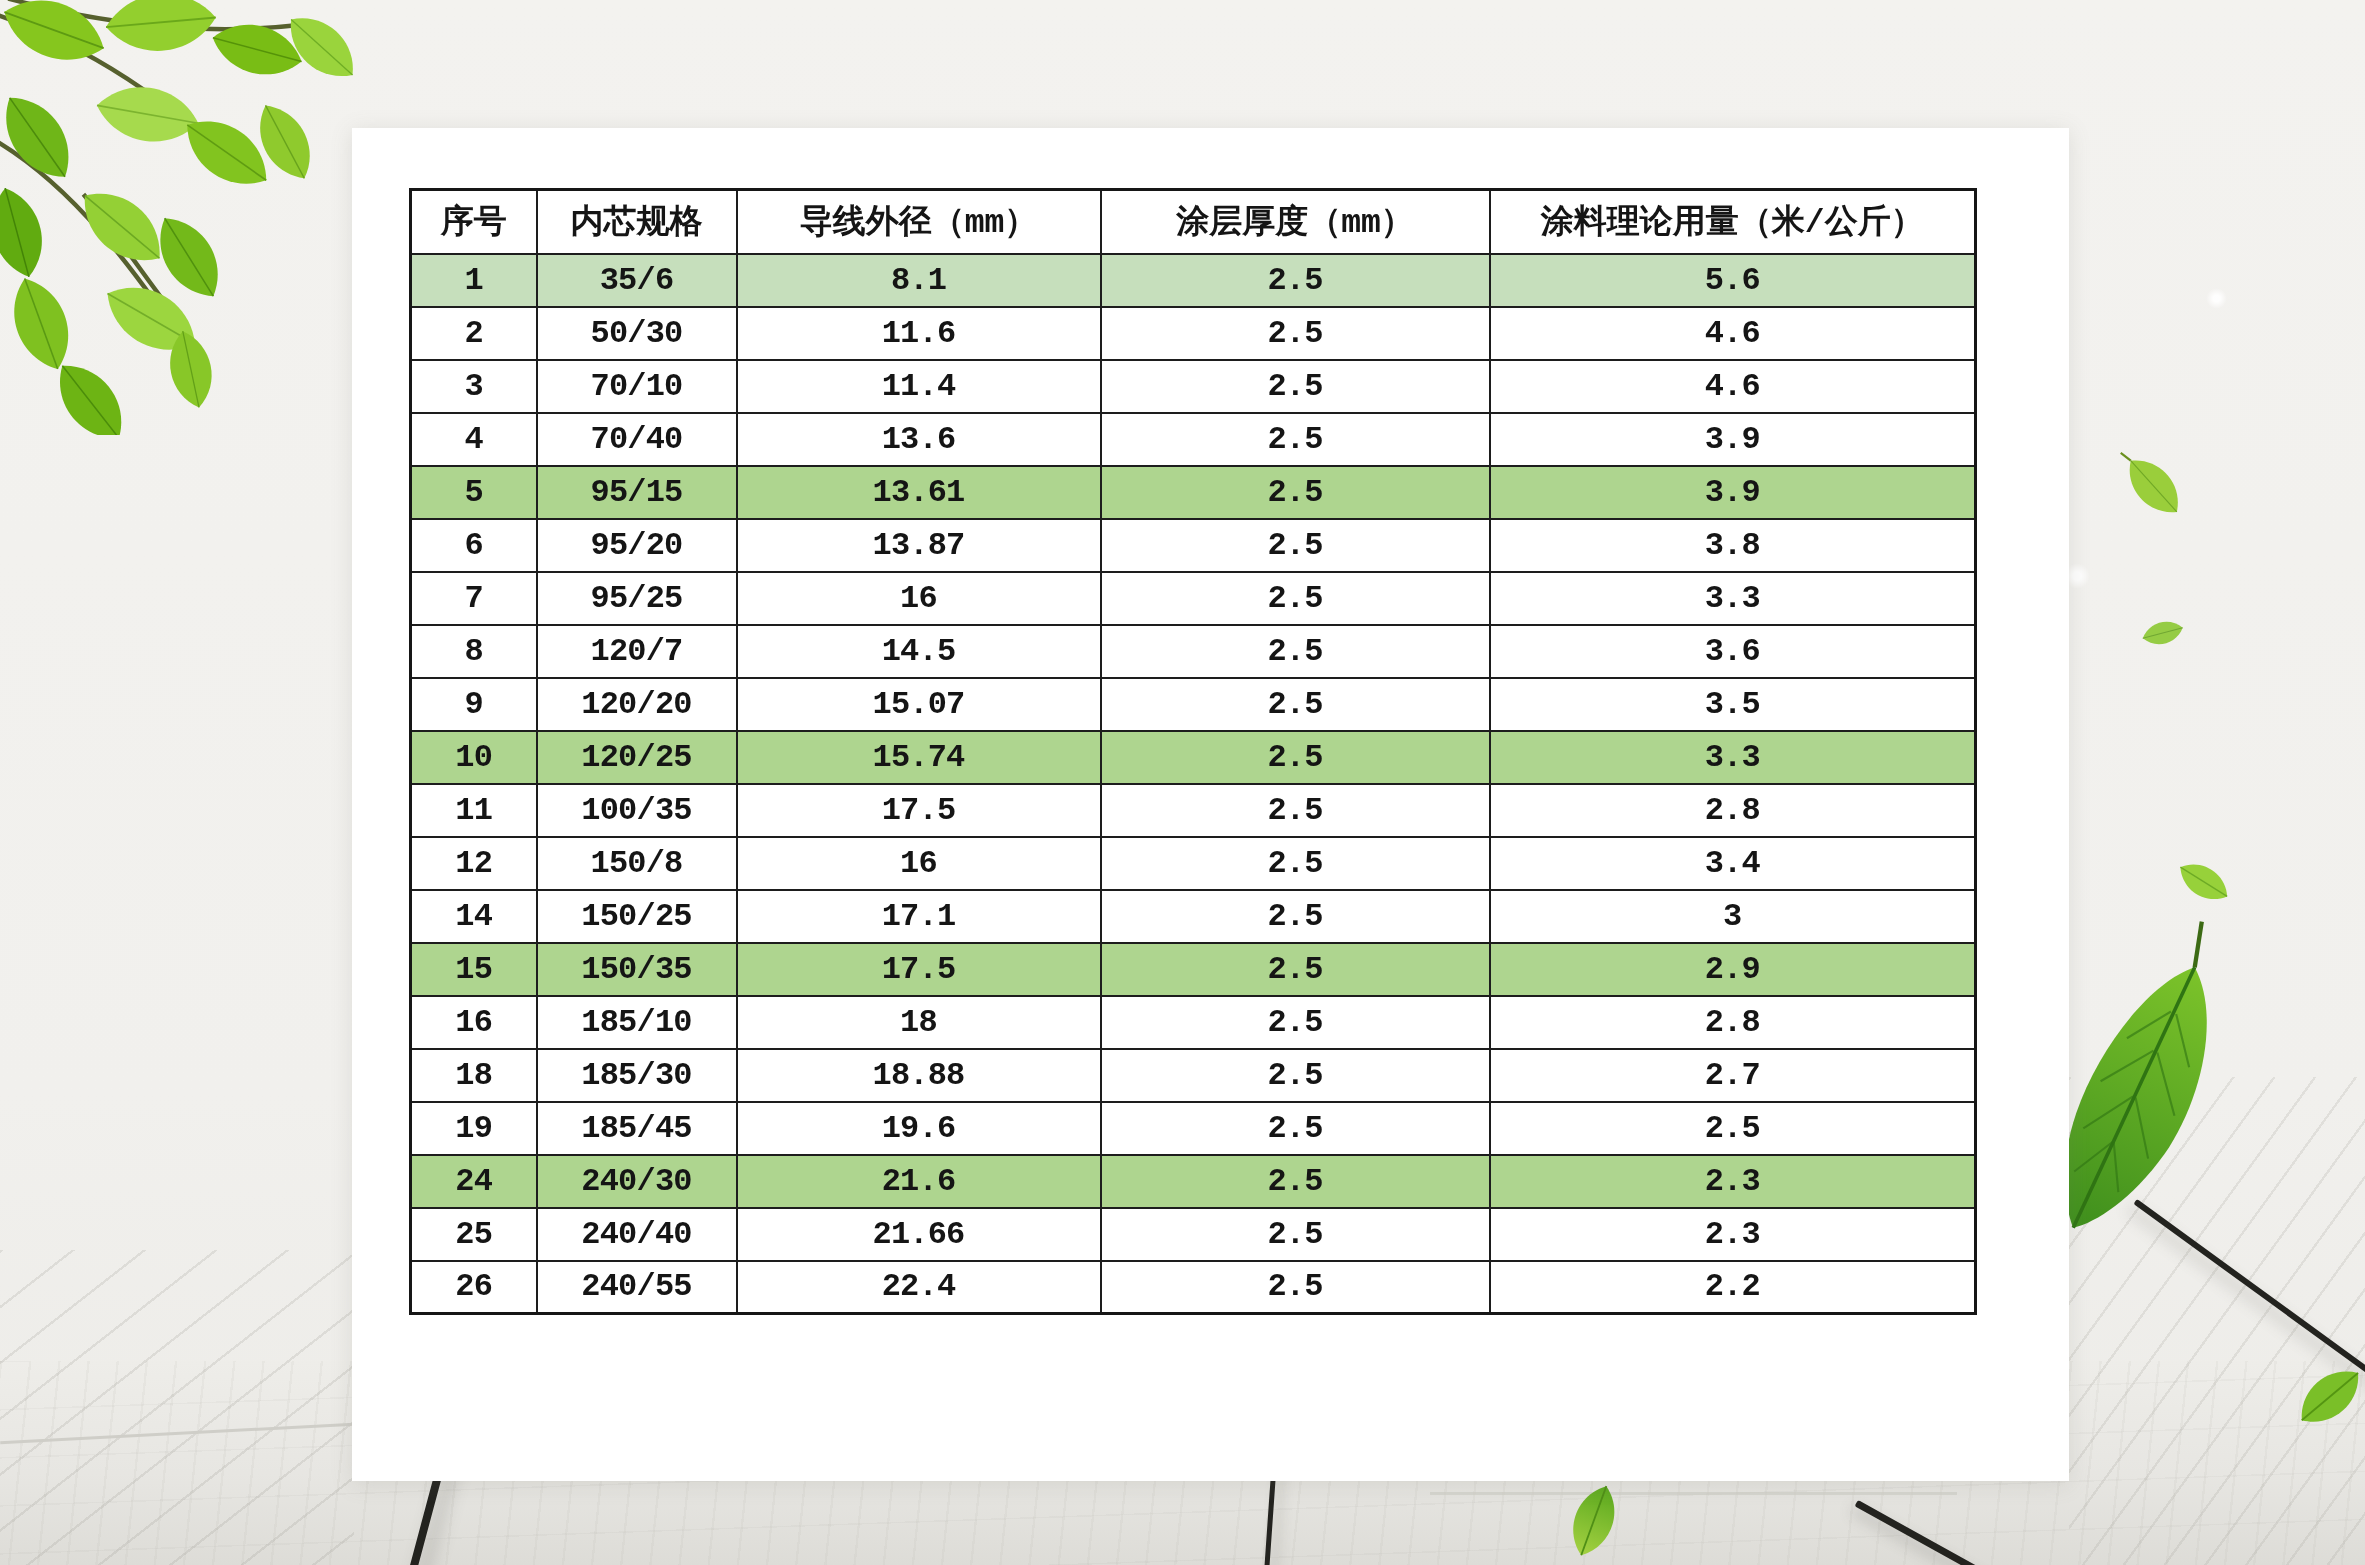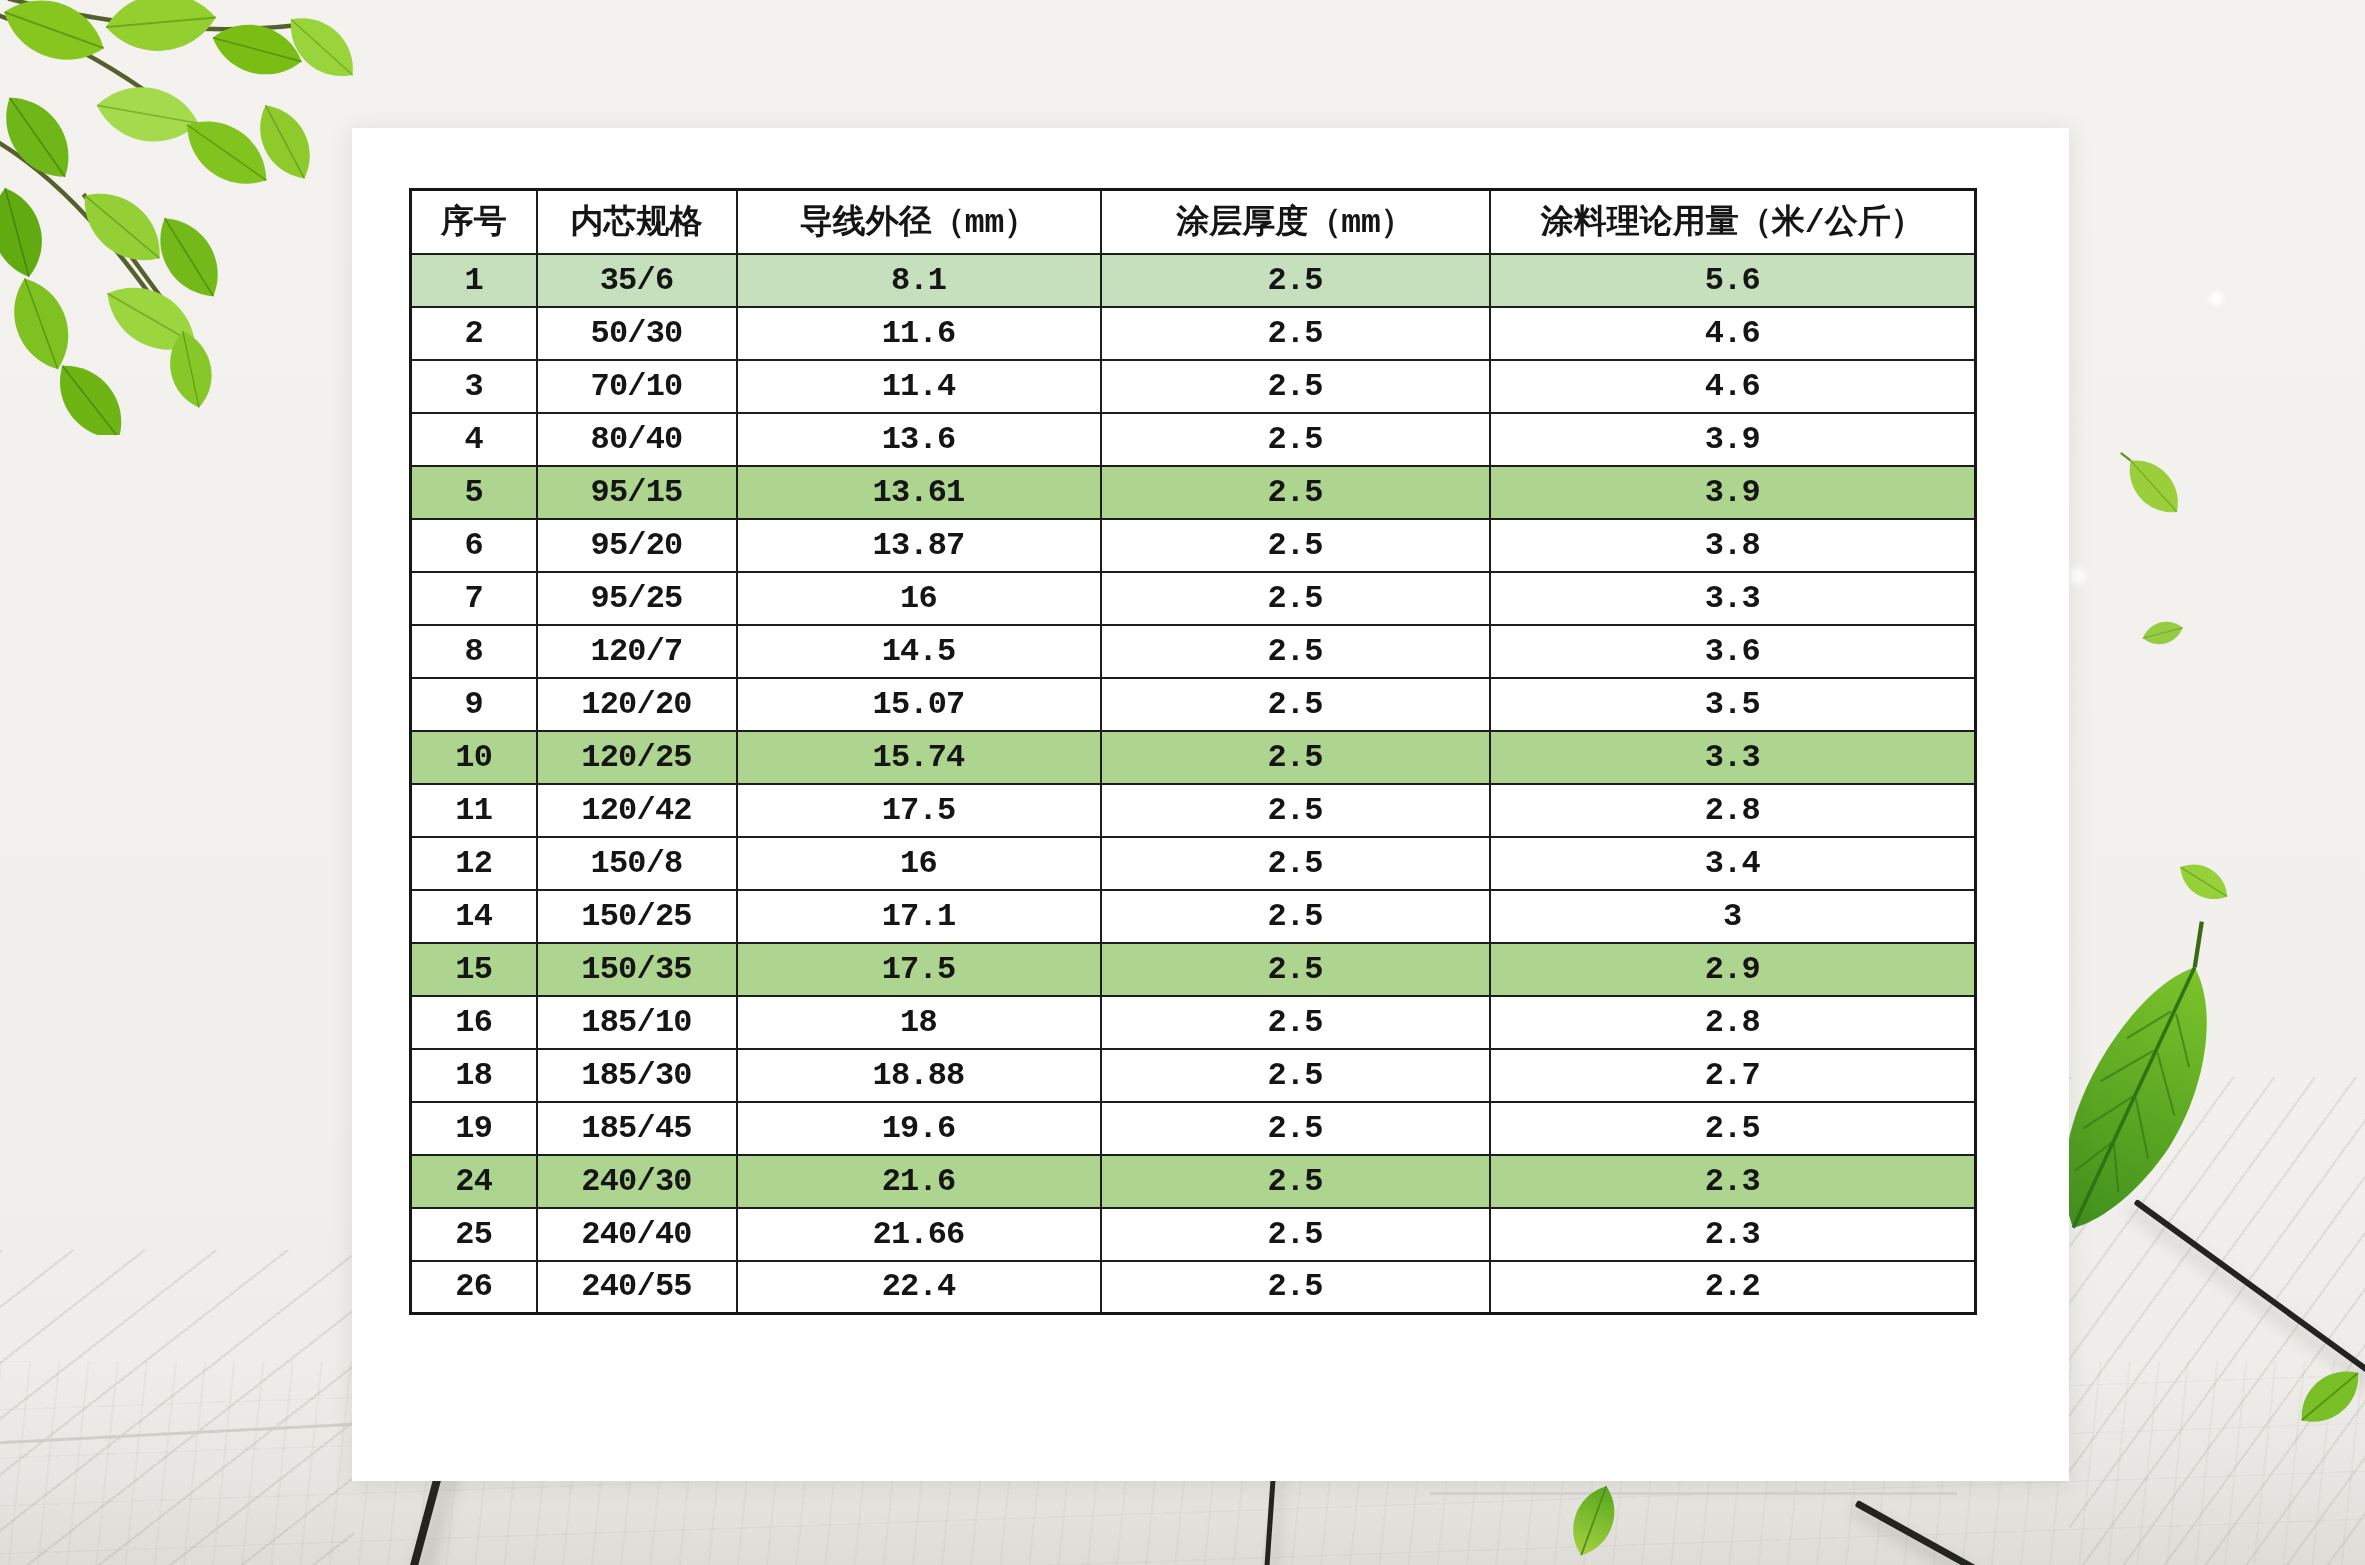--- a/index.html
+++ b/index.html
@@ -221,21 +221,21 @@
         </tr>
         <tr>
           <td>3</td>
           <td>70/10</td>
           <td>11.4</td>
           <td>2.5</td>
           <td>4.6</td>
         </tr>
         <tr>
           <td>4</td>
-          <td>80/40</td>
+          <td>70/40</td>
           <td>13.6</td>
           <td>2.5</td>
           <td>3.9</td>
         </tr>
         <tr style="background-color: rgb(174, 213, 143);">
           <td>5</td>
           <td>95/15</td>
           <td>13.61</td>
           <td>2.5</td>
           <td>3.9</td>
@@ -270,21 +270,21 @@
         </tr>
         <tr style="background-color: rgb(174, 213, 143);">
           <td>10</td>
           <td>120/25</td>
           <td>15.74</td>
           <td>2.5</td>
           <td>3.3</td>
         </tr>
         <tr>
           <td>11</td>
-          <td>120/42</td>
+          <td>100/35</td>
           <td>17.5</td>
           <td>2.5</td>
           <td>2.8</td>
         </tr>
         <tr>
           <td>12</td>
           <td>150/8</td>
           <td>16</td>
           <td>2.5</td>
           <td>3.4</td>

